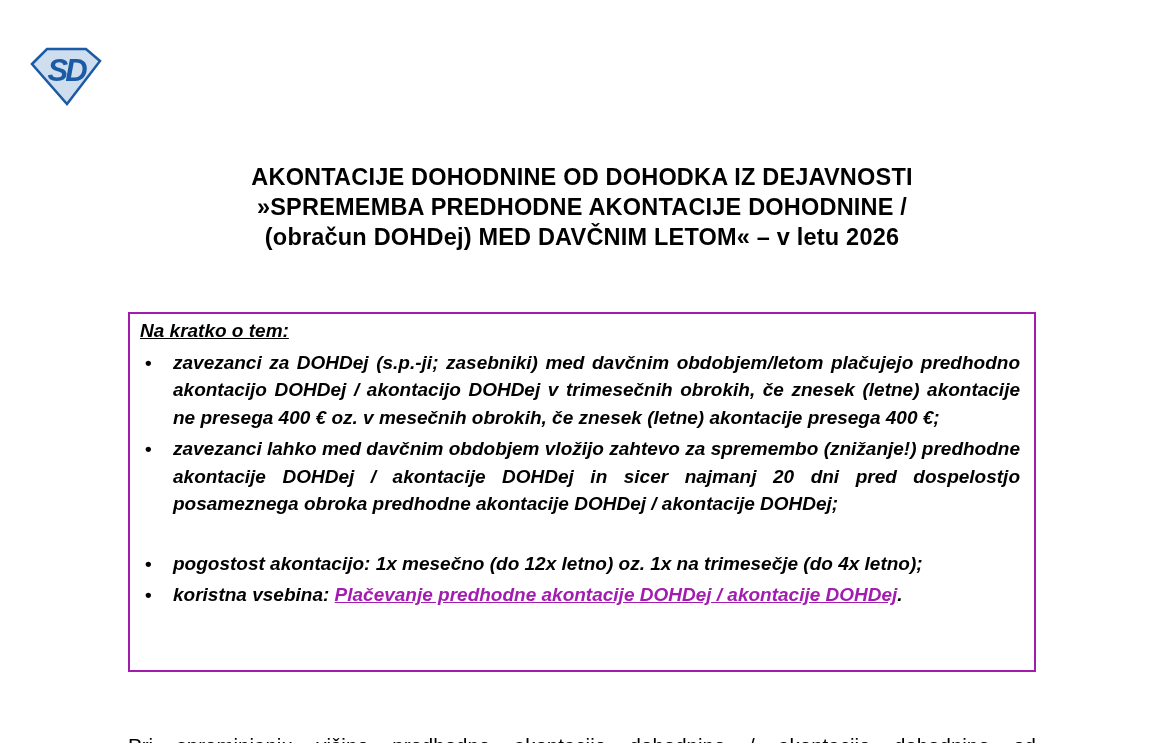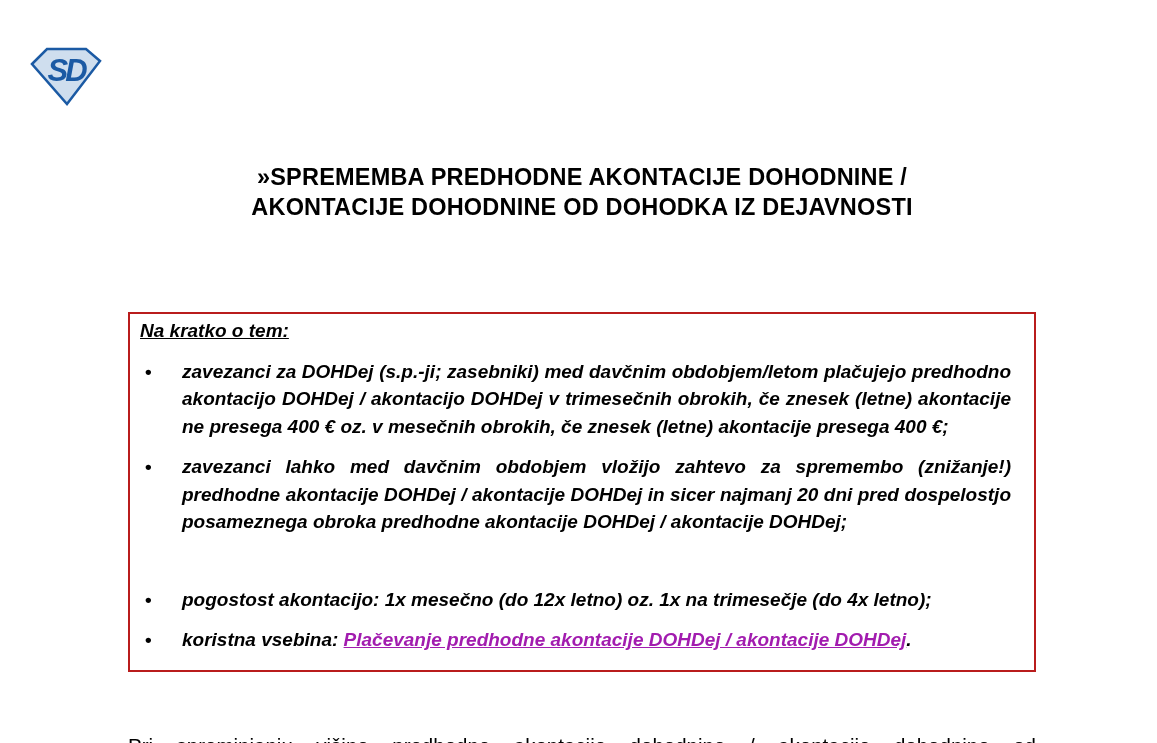--- a/index.html
+++ b/index.html
@@ -37,21 +37,21 @@
     letter-spacing: 0.2px;
   }
 
   .info-box {
     position: absolute;
     left: 128px;
     top: 312px;
     width: 908px;
     height: 360px;
     box-sizing: border-box;
-    border: 2px solid #b91c1c;
+    border: 2px solid #a21caf;
     padding: 3px 10px 4px 10px;
     font-size: 19px;
     font-weight: bold;
     font-style: italic;
     line-height: 27.5px;
   }
 
   .box-heading {
     text-decoration: underline;
     margin: 0;
@@ -62,21 +62,21 @@
     padding-left: 29px;
     margin: 0;
   }
   .bullet-marker {
     position: absolute;
     left: 5px;
     top: 0;
     font-style: normal;
   }
   .bullet-text {
-    margin: 13px;
+    margin: 4px;
     text-align: justify;
   }
 
   .bullet-spacer {
     height: 24px;
   }
 
   .doc-link {
     color: #a21caf;
     text-decoration: underline;
@@ -98,22 +98,23 @@
 <body>
 
 <div class="logo">
   <svg width="72" height="60" viewBox="0 0 72 60">
     <polygon points="2,18 17,3 56,3 70,15 37,58" fill="#cfdeee" stroke="#1b5aa4" stroke-width="2.5" stroke-linejoin="miter"></polygon>
     <text x="36" y="35" font-size="31" font-weight="bold" font-style="italic" fill="#1b5aa4" text-anchor="middle" letter-spacing="-3" font-family="Liberation Sans, sans-serif">SD</text>
   </svg>
 </div>
 
 <div class="title-block">
+  <div>AKONTACIJE DOHODNINE OD DOHODKA IZ DEJAVNOSTI</div>
   <div>»SPREMEMBA PREDHODNE AKONTACIJE DOHODNINE /</div>
-  <div>AKONTACIJE DOHODNINE OD DOHODKA IZ DEJAVNOSTI</div>
+  <div>(obračun DOHDej) MED DAVČNIM LETOM« – v letu 2026</div>
 </div>
 
 <div class="info-box">
   <p class="box-heading">Na kratko o tem:</p>
 
   <div class="bullet-row">
     <span class="bullet-marker">•</span>
     <p class="bullet-text">zavezanci za DOHDej (s.p.-ji; zasebniki) med davčnim obdobjem/letom plačujejo predhodno akontacijo DOHDej / akontacijo DOHDej v trimesečnih obrokih, če znesek (letne) akontacije ne presega 400 € oz. v mesečnih obrokih, če znesek (letne) akontacije presega 400 €;</p>
   </div>
 

